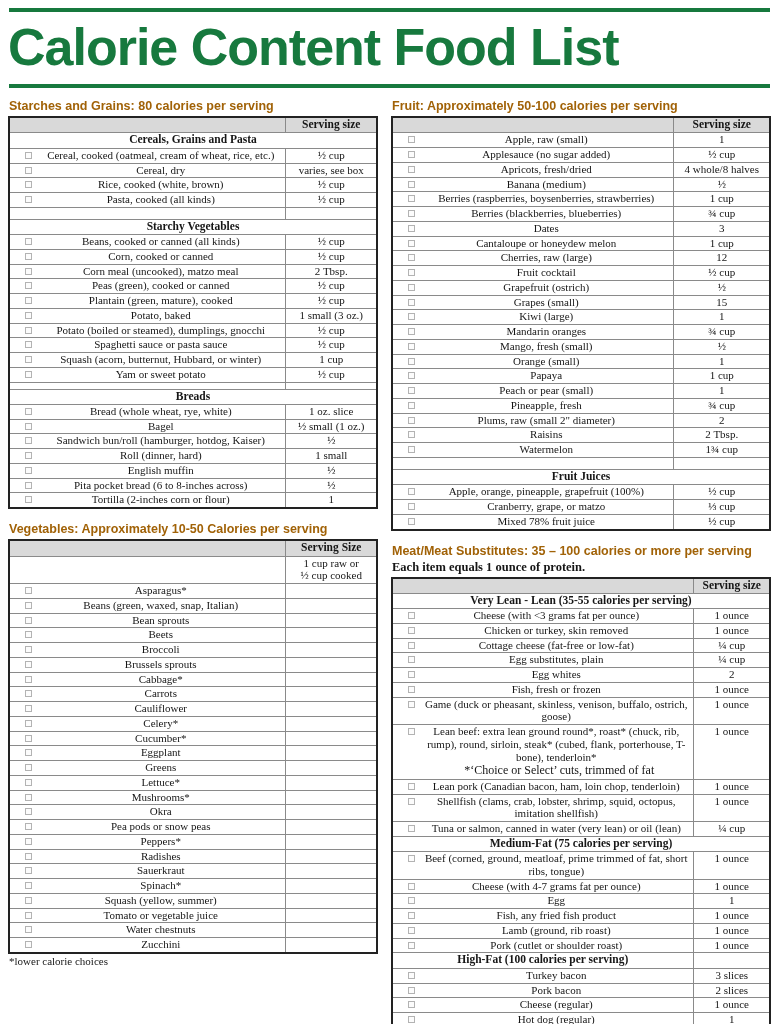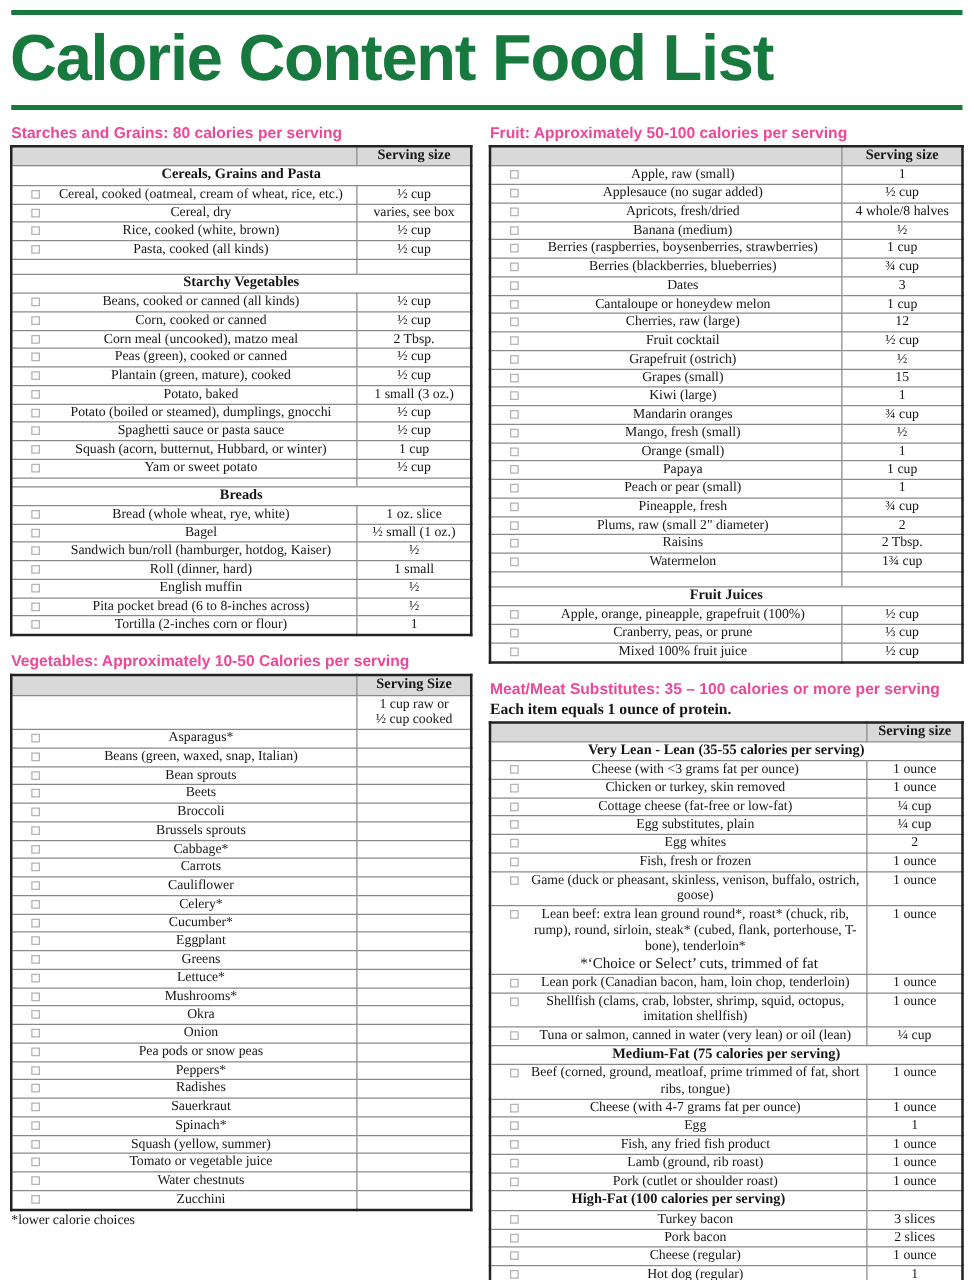--- a/index.html
+++ b/index.html
@@ -8,21 +8,21 @@
   body{width:779px;height:1024px;background:#fff;color:#161616;
        font-family:"Liberation Serif",serif;overflow:hidden;}
   .page{padding:8px 8px 0 8px;}
   .rule{height:4px;background:var(--green);margin:0 1px;}
   .title{font-family:"Liberation Sans",sans-serif;font-weight:bold;color:var(--green);
          font-size:52px;line-height:1.08;text-align:left;margin:7px 0 9px 0;letter-spacing:-1px;}
   .cols{display:flex;gap:13px;margin-top:11px;align-items:flex-start;}
   .col-l{width:370px;flex:none;}
   .col-r{width:380px;flex:none;}
   .hd{font-family:"Liberation Sans",sans-serif;font-weight:bold;font-size:12.5px;
-      margin:0 0 3px 1px;color:#ec4899;}
+      margin:0 0 3px 1px;color:#a16207;}
   .hd-serif{font-weight:bold;font-size:12.5px;margin:-1px 0 2px 1px;}
   .mt{margin-top:13px;}
   table{border-collapse:collapse;width:100%;font-size:11px;table-layout:fixed;
         border:2px solid var(--outer);text-align:center;}
   td{border:1px solid var(--inner);padding:0 3px 1px 4px;vertical-align:top;line-height:1.16;}
   tr.hdr td{background:var(--hdrbg);}
   tr.hdr .c2{font-weight:bold;font-size:11.5px;}
   tr.sec td{font-weight:bold;font-size:11.5px;padding-left:3px;}
   tr.sp td{height:12px;border-top-width:0;border-bottom-width:0;}
   tr.sp2 td{height:7px;border-top-width:0;border-bottom-width:0;}
@@ -422,29 +422,20 @@
                   <span class="cb"></span>
                   <div class="lbl">Okra</div>
                 </div>
               </td>
               <td class="c2 serv"></td>
             </tr>
             <tr>
               <td class="c1">
                 <div class="line">
                   <span class="cb"></span>
-                  <div class="lbl">Onion</div>
-                </div>
-              </td>
-              <td class="c2 serv"></td>
-            </tr>
-            <tr>
-              <td class="c1">
-                <div class="line">
-                  <span class="cb"></span>
                   <div class="lbl">Pea pods or snow peas</div>
                 </div>
               </td>
               <td class="c2 serv"></td>
             </tr>
             <tr>
               <td class="c1">
                 <div class="line">
                   <span class="cb"></span>
                   <div class="lbl">Peppers*</div>
@@ -739,30 +730,30 @@
                   <span class="cb"></span>
                   <div class="lbl">Apple, orange, pineapple, grapefruit (100%)</div>
                 </div>
               </td>
               <td class="c2 serv">½ cup</td>
             </tr>
             <tr>
               <td class="c1">
                 <div class="line">
                   <span class="cb"></span>
-                  <div class="lbl">Cranberry, peas, or prune</div>
+                  <div class="lbl">Cranberry, grape, or matzo</div>
                 </div>
               </td>
               <td class="c2 serv">⅓ cup</td>
             </tr>
             <tr>
               <td class="c1">
                 <div class="line">
                   <span class="cb"></span>
-                  <div class="lbl">Mixed 100% fruit juice</div>
+                  <div class="lbl">Mixed 78% fruit juice</div>
                 </div>
               </td>
               <td class="c2 serv">½ cup</td>
             </tr>
           </tbody>
       </table>
 
       <div class="hd mt">Meat/Meat Substitutes: 35 – 100 calories or more per serving</div>
       <div class="hd-serif">Each item equals 1 ounce of protein.</div>
       <table class="t-meat">

